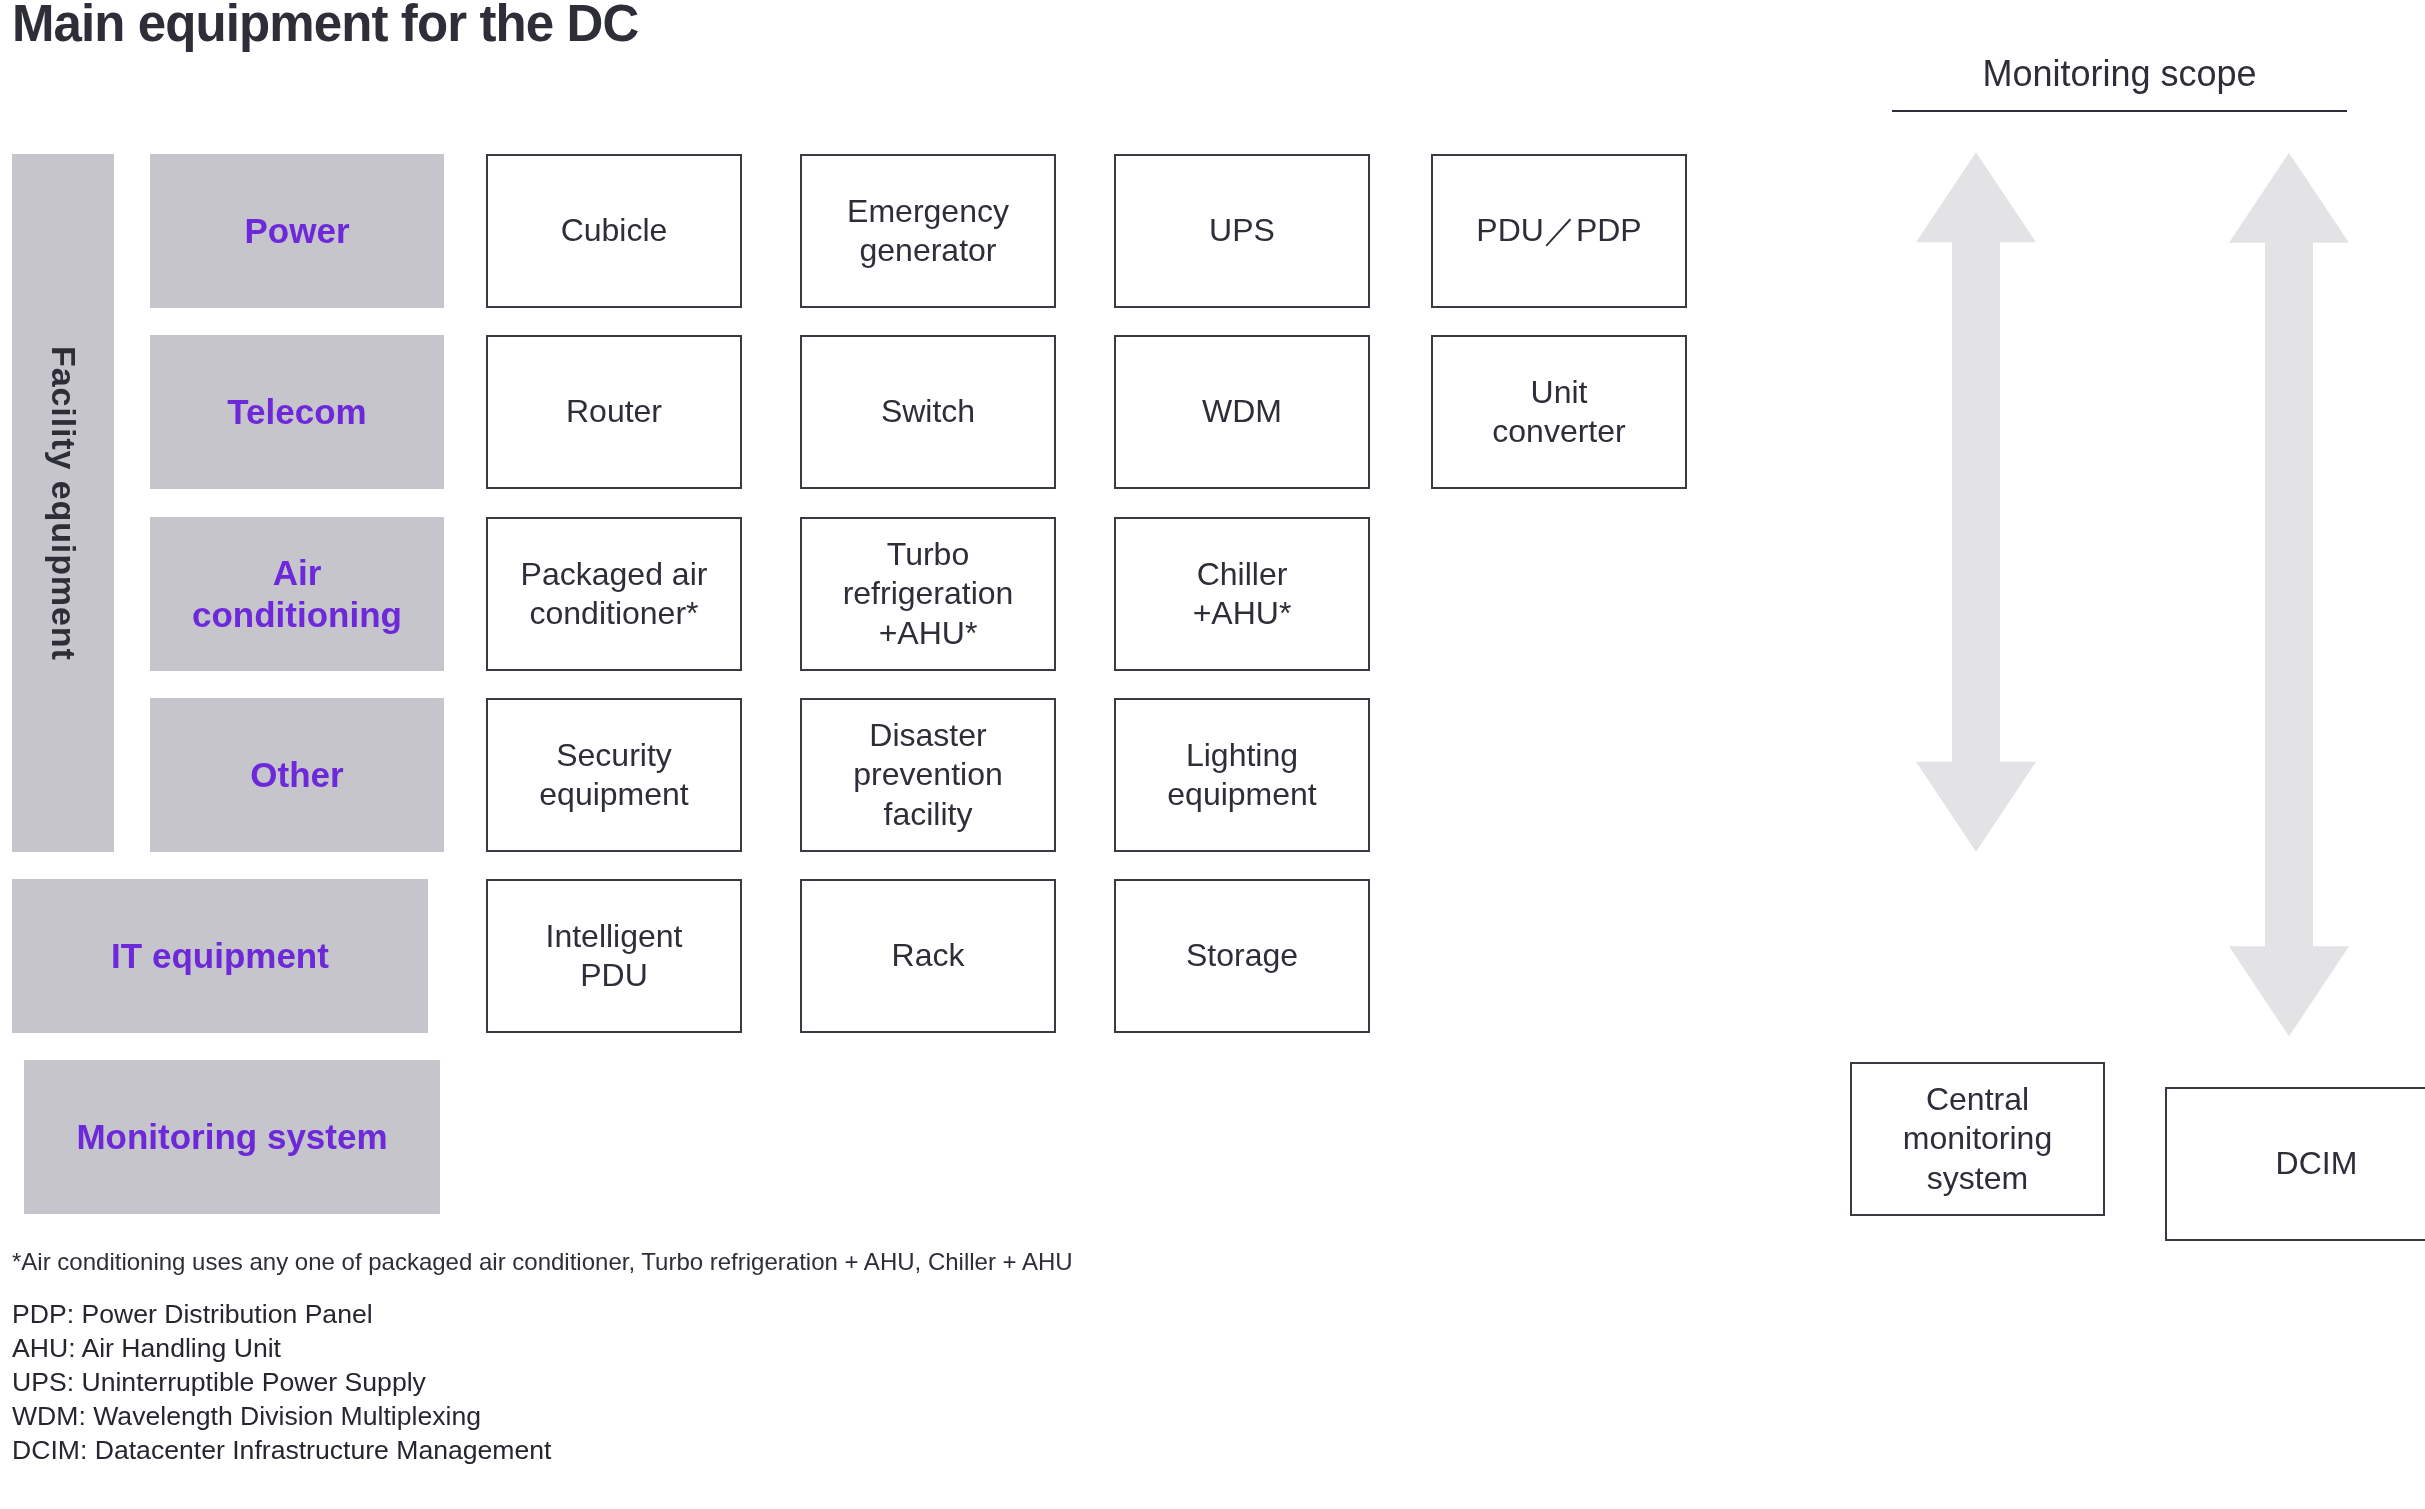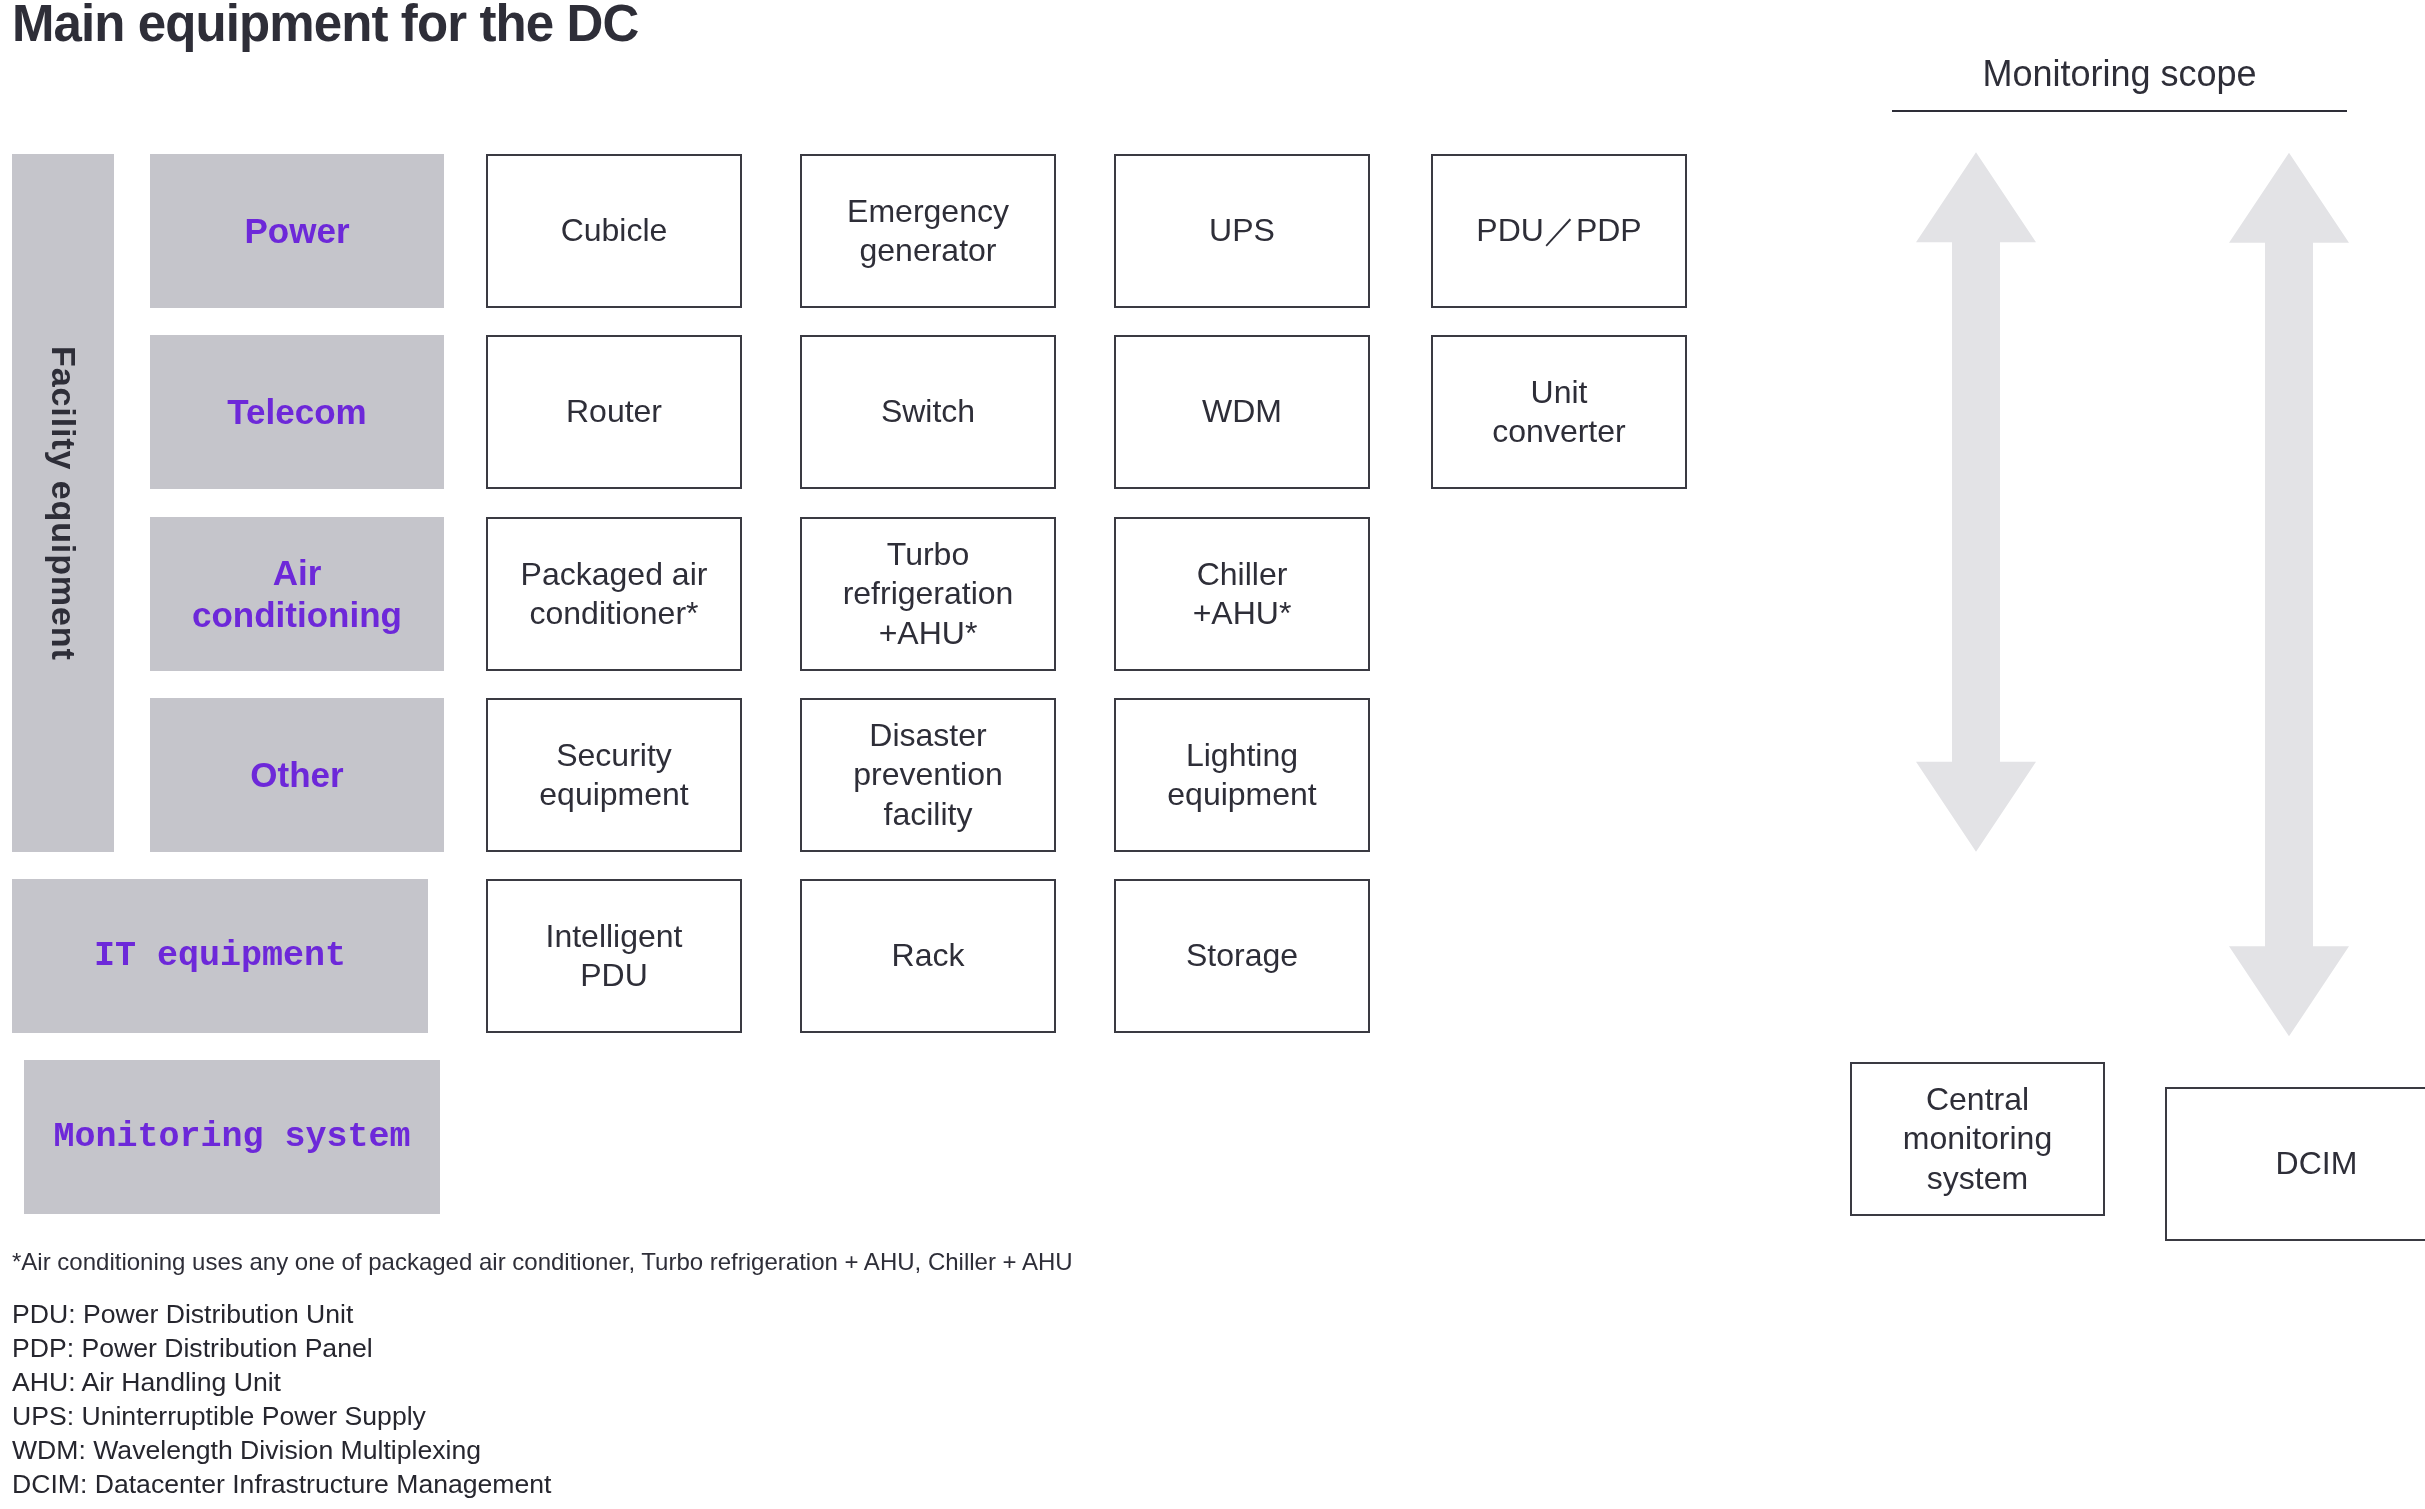--- a/index.html
+++ b/index.html
@@ -62,21 +62,21 @@
     align-items: center;
     justify-content: center;
     text-align: center;
     font-size: 35px;
     font-weight: bold;
     color: #6d28d9;
     white-space: pre-line;
     line-height: 1.2;
   }
   .cat { left: 150px; width: 294px; }
-  .cat-wide { left: 12px; width: 416px; font-family: Liberation Mono, monospace; }
+  .cat-wide { left: 12px; width: 416px; }
   .box, .mbox {
     position: absolute;
     background: #ffffff;
     border: 2.6px solid #3a3a42;
     height: 154px;
     display: flex;
     align-items: center;
     justify-content: center;
     text-align: center;
     font-size: 32px;
@@ -178,21 +178,20 @@
     <polygon fill="#e3e3e6" points="70,0 0,105 42,105 42,926 0,926 70,1031 140,926 98,926 98,105 140,105"></polygon>
   </svg>
 
   <div class="mbox mbox-central">Central
 monitoring
 system</div>
   <div class="mbox mbox-dcim">DCIM</div>
 
   <div class="footnote">*Air conditioning uses any one of packaged air conditioner, Turbo refrigeration + AHU, Chiller + AHU</div>
   <div class="abbr">
-    <div>PDU: Power Distribution Unit</div>
     <div>PDP: Power Distribution Panel</div>
     <div>AHU: Air Handling Unit</div>
     <div>UPS: Uninterruptible Power Supply</div>
     <div>WDM: Wavelength Division Multiplexing</div>
     <div>DCIM: Datacenter Infrastructure Management</div>
   </div>
 
 </div>
 
 

